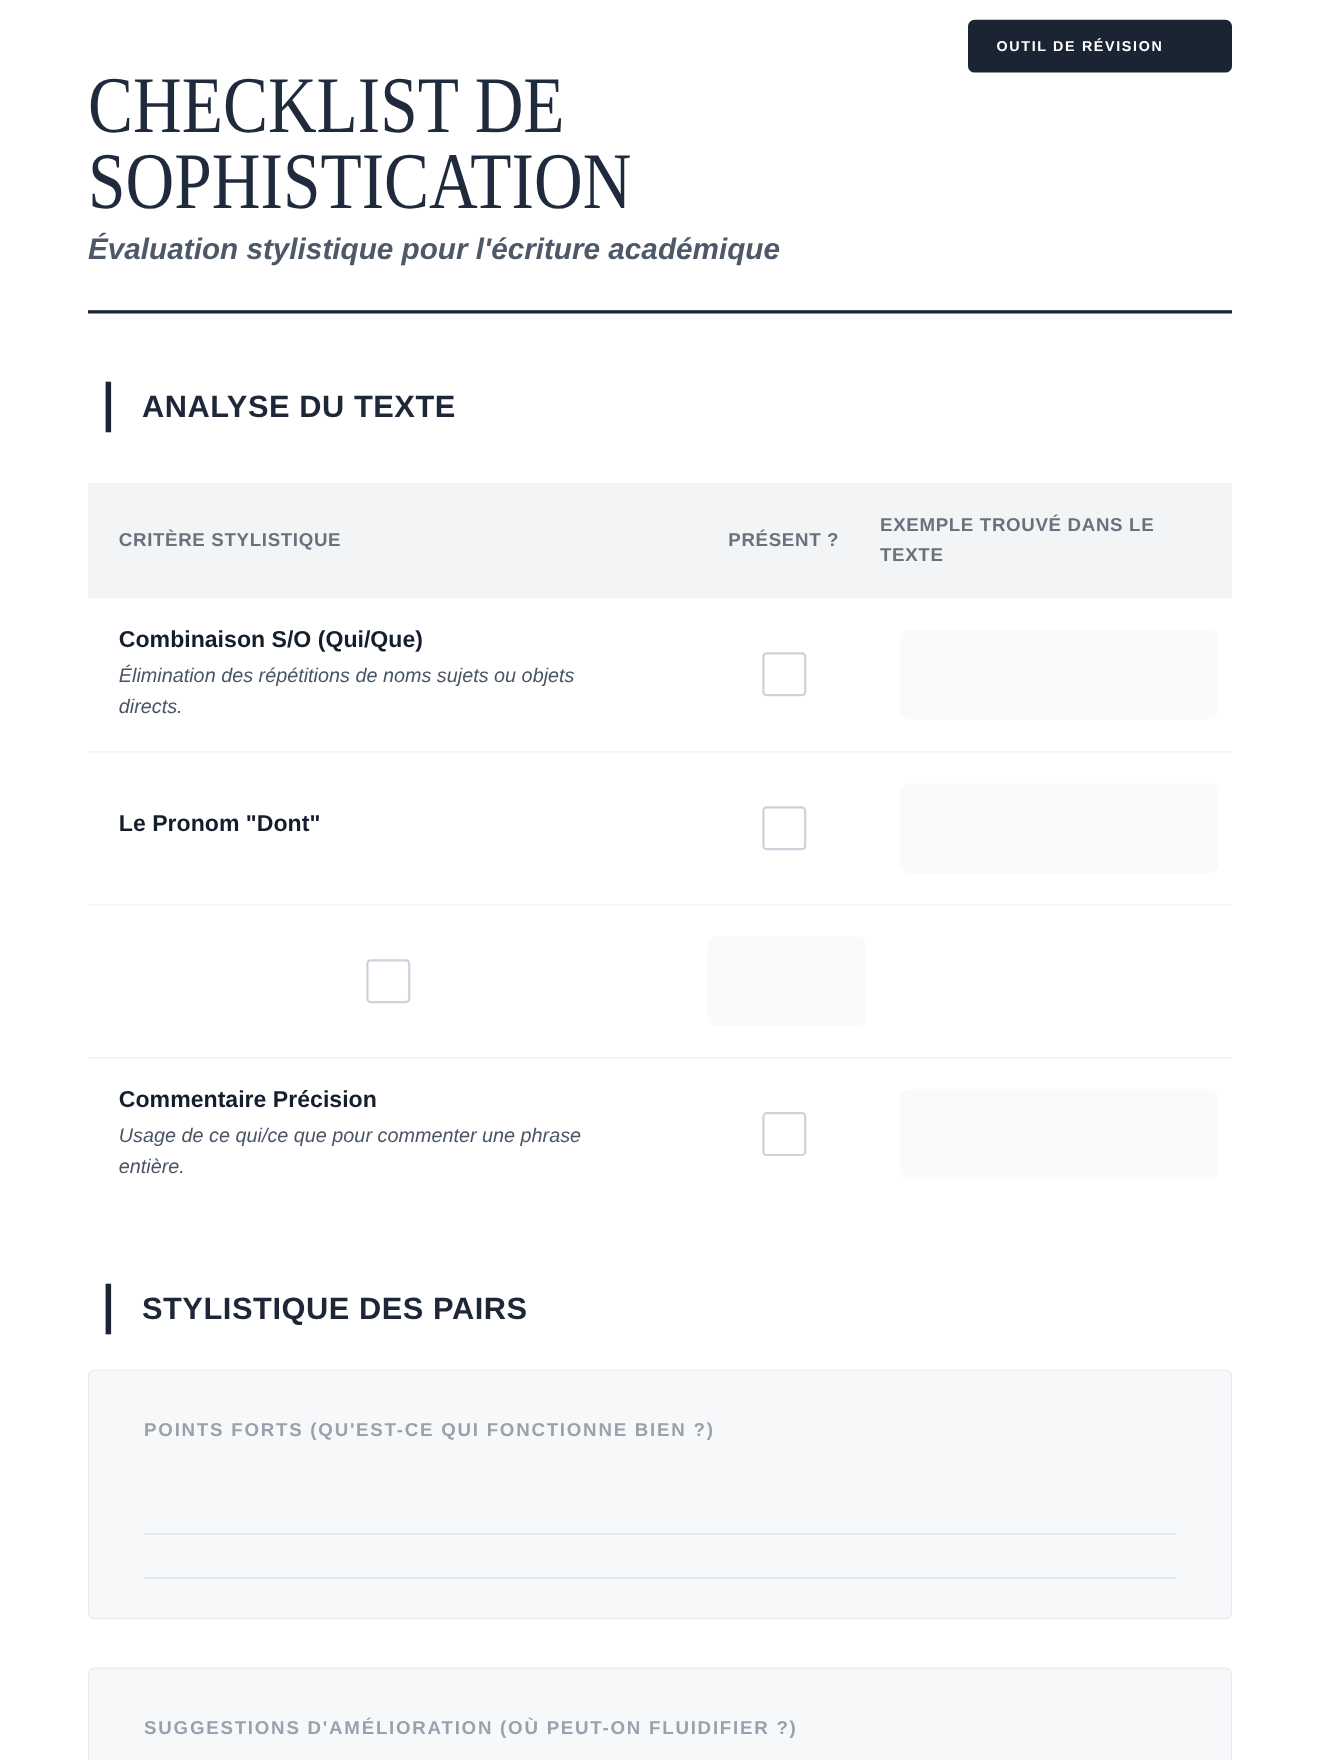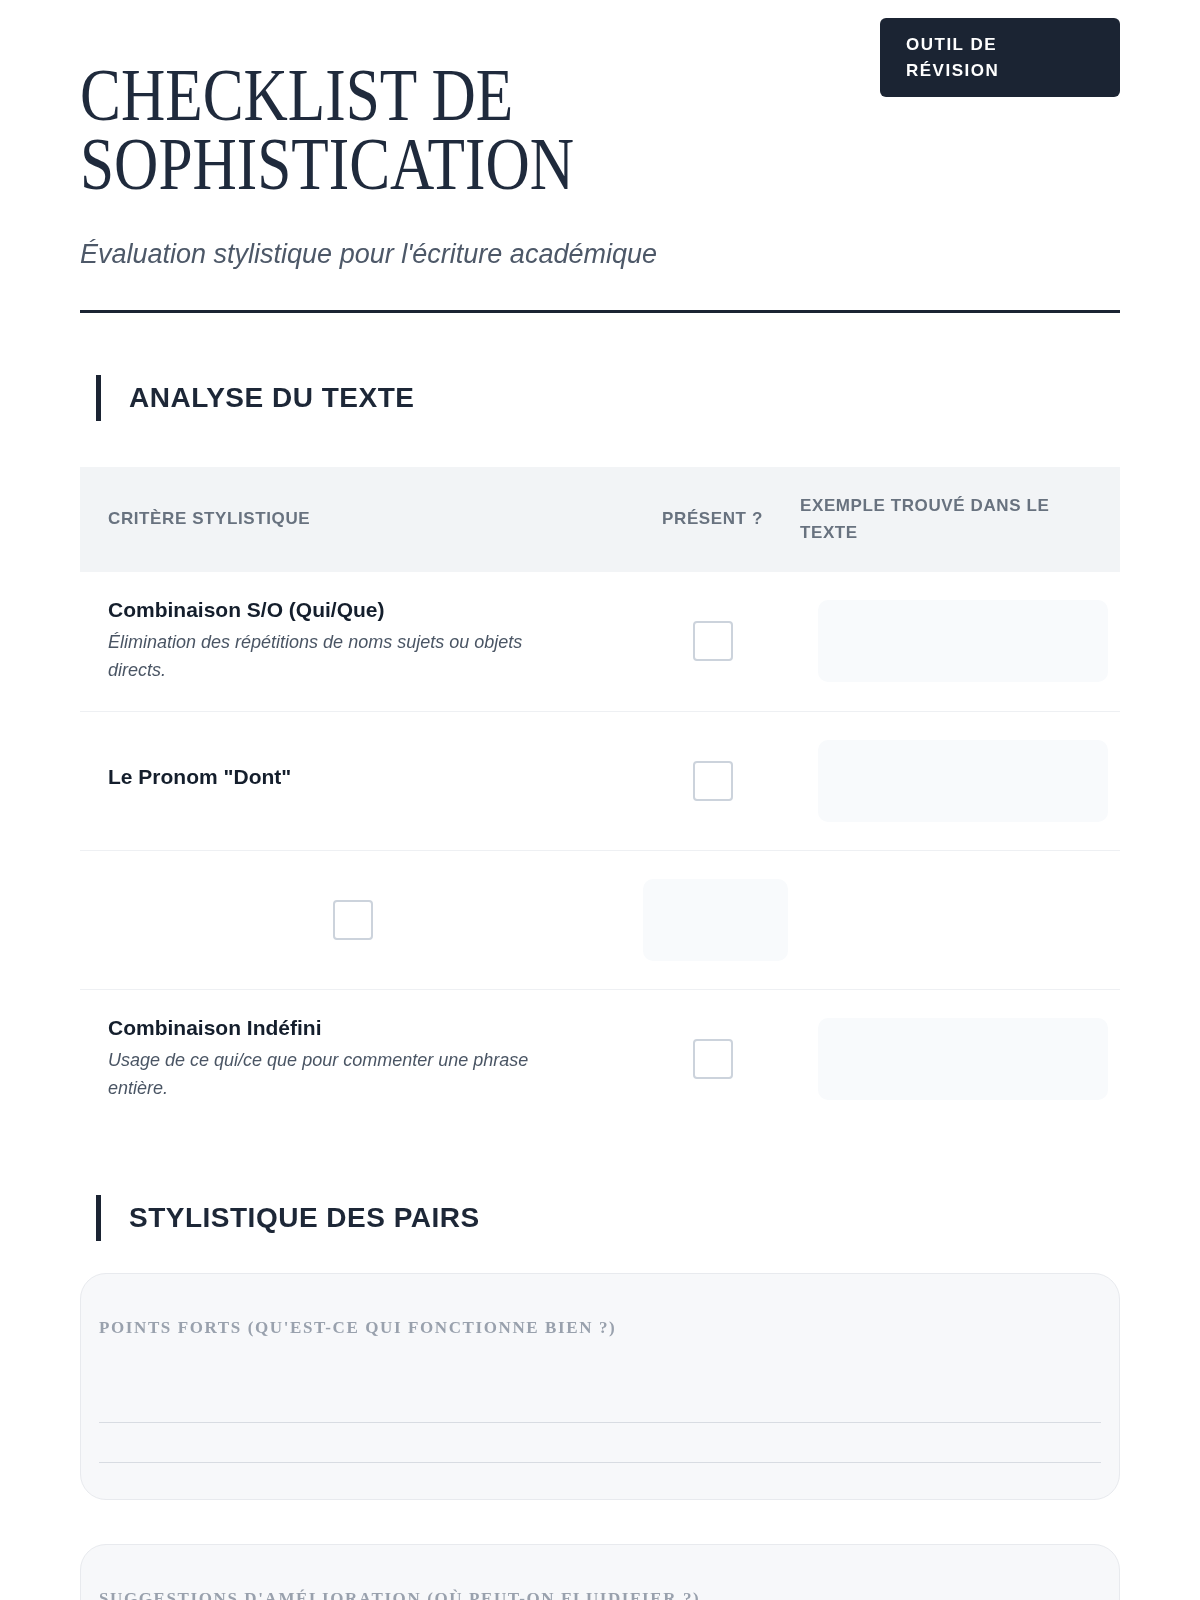--- a/index.html
+++ b/index.html
@@ -38,34 +38,35 @@
     font-weight:500;
     font-size:73px;
     line-height:0.94;
     color:#1f2a3c;
     width:680px;
     transform:scaleX(0.84);
     transform-origin:left top;
     letter-spacing:0px;
   }
   .doc-subtitle{
-    margin-top:40px;
+    margin-top:12px;
     font-style:italic;
     font-size:27px;
     color:#4d5868;
+    font-weight:bold;
   }
   .badge{
     position:absolute;
     top:18px;
     right:0;
     width:240px;
     background:var(--navy,#1b2433);
     color:#ffffff;
     font-weight:bold;
-    font-size:17px;
+    font-size:13px;
     letter-spacing:1.5px;
     line-height:1.5;
     padding:14px 26px;
     border-radius:6px;
     text-transform:uppercase;
   }
   .header-divider{
     margin-top:40px;
     height:3px;
     background:var(--navy,#1b2433);
@@ -146,23 +147,22 @@
     background:var(--example-field-bg,#f8fafc);
     border-radius:10px;
     cursor:text;
   }
   
   .feedback .sec-head{margin-top:66px;}
   .fbox{
     margin-top:32px;
     background:var(--feedback-box-bg,#f7f8fa);
     border:1px solid var(--feedback-box-border,#e8eaee);
-    border-radius:26px;
-    padding:44px 18px 36px;
-    font-family:Liberation Serif, serif;
+    border-radius:6px;
+    padding:44px 50px 36px;
   }
   .fbox + .fbox{margin-top:44px;}
   .fbox-label{
     font-size:17px;
     font-weight:bold;
     letter-spacing:1.6px;
     color:var(--feedback-label,#99a1ad);
     text-transform:uppercase;
   }
   .writing-line{
@@ -226,21 +226,21 @@
         <div class="cell-check">
           <span class="checkbox"></span>
         </div>
         <div class="cell-ex">
           <div class="example-box"></div>
         </div>
       </div>
 
       <div class="trow">
         <div class="cell-crit">
-          <div class="crit-title">Combinaison Indéfini</div>
+          <div class="crit-title">Commentaire Précision</div>
           <div class="crit-desc">Usage de ce qui/ce que pour commenter une phrase entière.</div>
         </div>
         <div class="cell-check">
           <span class="checkbox"></span>
         </div>
         <div class="cell-ex">
           <div class="example-box"></div>
         </div>
       </div>
     </div>

